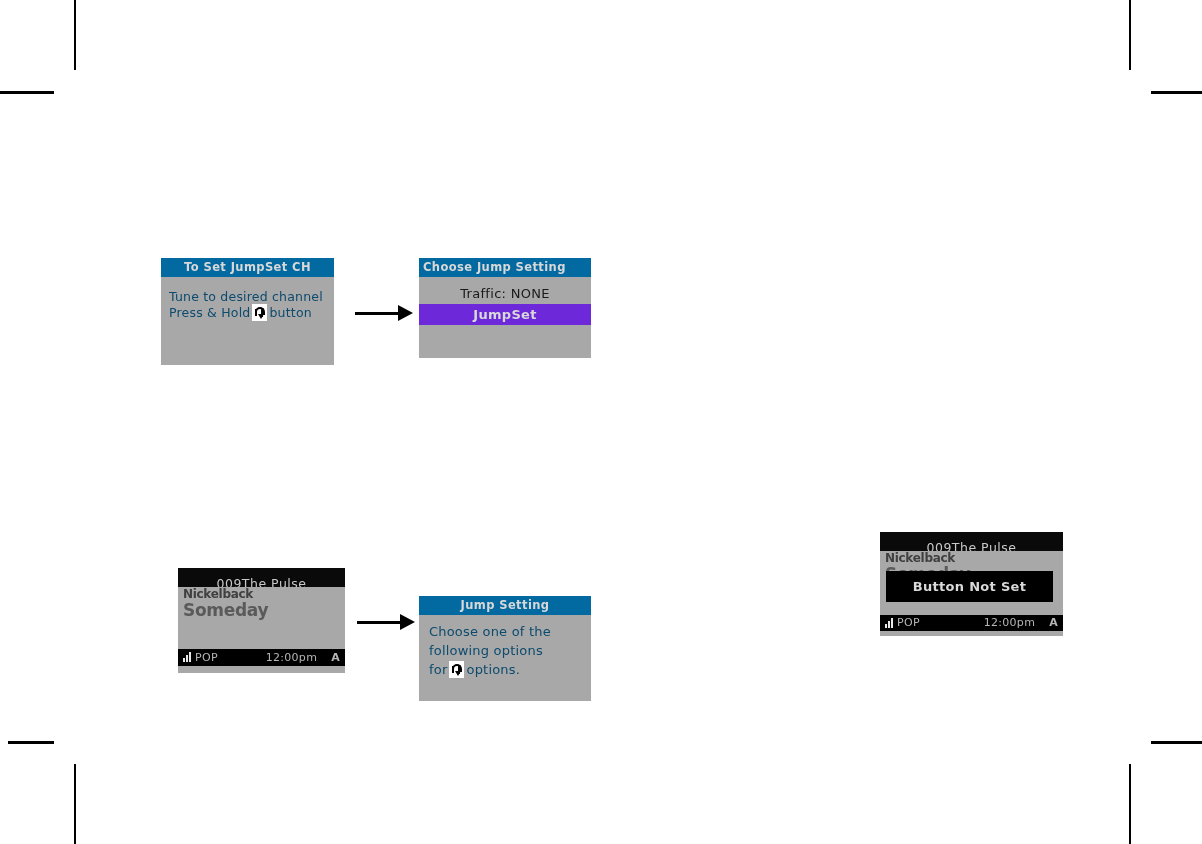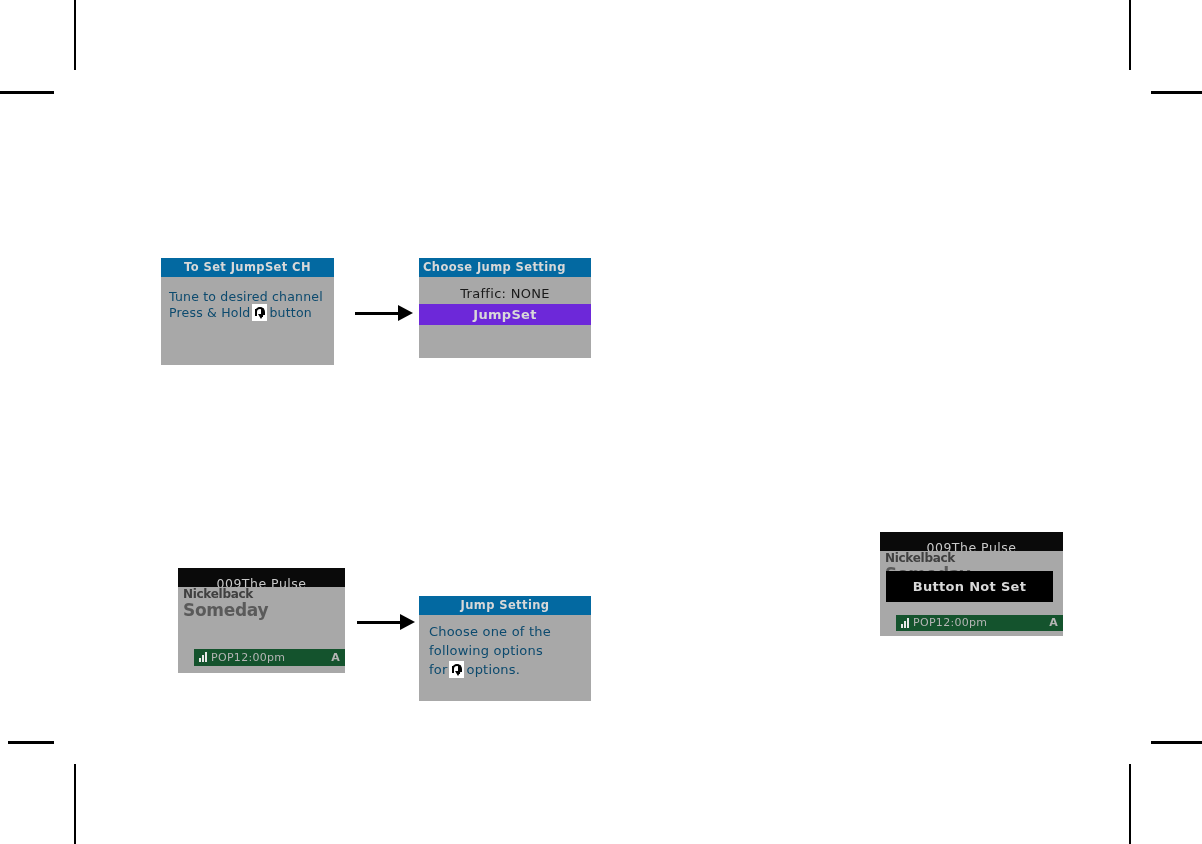--- a/index.html
+++ b/index.html
@@ -166,43 +166,42 @@
     text-align: center;
     font-size: 13px;
     font-weight: bold;
     letter-spacing: 0.3px;
     display: flex;
     align-items: center;
     justify-content: center;
     box-sizing: border-box;
   }
   .np-bottom {
-    background: #14532d;
+    background: #000000;
     color: #b5b5b5;
     display: flex;
     align-items: center;
     padding: 1px 5px 2px;
     box-sizing: border-box;
     font-size: 11px;
     letter-spacing: 0.3px;
-    margin-left: 16px;
   }
   .sig-bars {
     display: inline-flex;
     align-items: flex-end;
     gap: 1px;
     height: 10px;
     margin-right: 4px;
   }
   .sig-bars i { display: block; width: 2px; background: #e8e8e8; }
   .sig-bars i:nth-child(1) { height: 4px; }
   .sig-bars i:nth-child(2) { height: 7px; }
   .sig-bars i:nth-child(3) { height: 10px; }
   .np-genre { flex: 0 0 auto; }
-  .np-time  { flex: 1 1 auto; text-align: left; padding-right: 14px; }
+  .np-time  { flex: 1 1 auto; text-align: right; padding-right: 14px; }
   .np-band  { flex: 0 0 auto; font-weight: bold; }
 
   
   #screen-set-jump-button { left: 178px; top: 568px; width: 167px; height: 105px; background: #a8a8a8; }
   #screen-set-jump-button .np-top { height: 19px; }
   #screen-set-jump-button .np-mid { height: 62px; }
   #screen-set-jump-button .np-overlay { left: 6px; top: 20px; width: 152px; height: 33px; }
   #screen-set-jump-button .np-bottom { height: 17px; }
 
   

